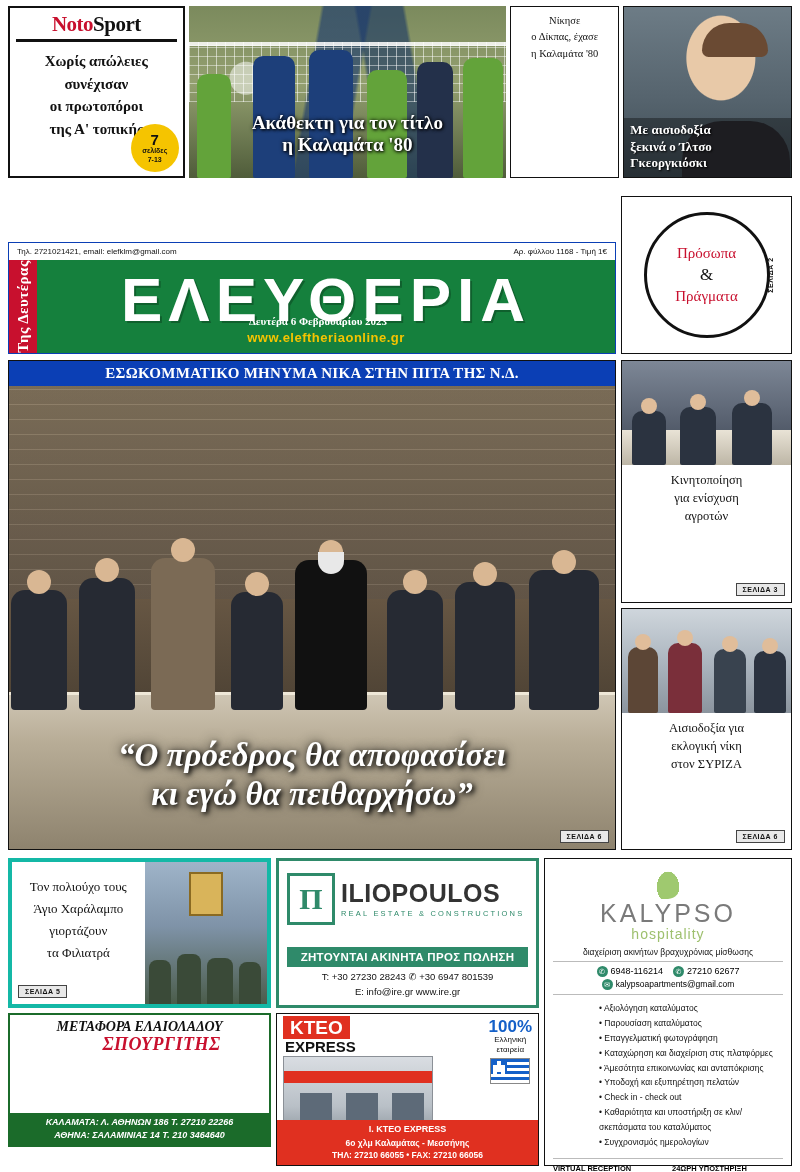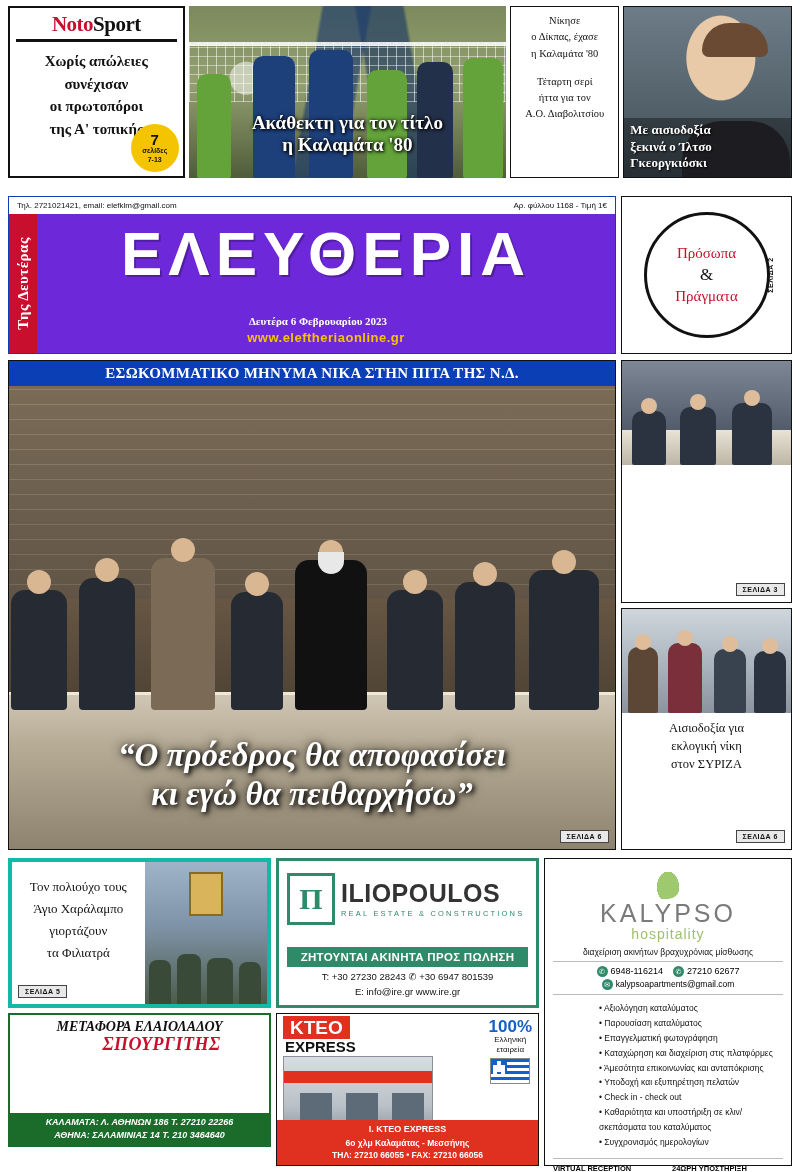--- a/index.html
+++ b/index.html
@@ -170,22 +170,23 @@
   .masthead-row {
     position: absolute;
     left: 8px; top: 196px;
     width: 784px; height: 158px;
     display: flex;
     gap: 5px;
   }
   .masthead {
     width: 608px;
     position: relative;
-    background: #6d28d9;
+    background: #15803d;
     border: 1px solid #0b3fb5;
+    margin-top: 46px;
   }
   .mh-topbar {
     height: 17px;
     background: #fff;
     color: #111;
     font-size: 8px;
     display: flex;
     align-items: center;
     justify-content: space-between;
     padding: 0 8px;
@@ -798,25 +799,20 @@
         <div>Ακάθεκτη για τον τίτλο</div>
         <div>η Καλαμάτα '80</div>
       </div>
     </div>
 
     <div class="sp-col3">
       <div class="grp">
         <div>Νίκησε</div>
         <div>ο Δίκπας, έχασε</div>
         <div>η Καλαμάτα '80</div>
-      </div>
-      <div class="grp">
-        <div>Τέταρτη σερί</div>
-        <div>ήττα για τον</div>
-        <div>Α.Ο. Διαβολιτσίου</div>
       </div>
     </div>
 
     <div class="sp-col4">
       <div class="sp4-photo"></div>
       <div class="sp4-hair"></div>
       <div class="sp4-body"></div>
       <div class="sp4-cap">
         <div>Με αισιοδοξία</div>
         <div>ξεκινά ο Ίλτσο</div>
@@ -895,20 +891,25 @@
           <div class="seatrow"></div>
           <div class="pfig" style="left:10px;width:34px;height:54px;">
               <span class="h"></span>
             </div>
           <div class="pfig" style="left:58px;width:36px;height:58px;">
               <span class="h"></span>
             </div>
           <div class="pfig" style="left:110px;width:40px;height:62px;">
               <span class="h"></span>
             </div>
+        </div>
+        <div class="rc-cap">
+          <div>Κινητοποίηση</div>
+          <div>για ενίσχυση</div>
+          <div>αγροτών</div>
         </div>
         <div class="page-tag">ΣΕΛΙΔΑ 3</div>
       </div>
 
       <div class="rc-item">
         <div class="rc-photo b">
           <div class="pfig" style="left:6px;width:30px;height:66px;background:#5c4636;">
               <span class="h"></span>
             </div>
           <div class="pfig" style="left:46px;width:34px;height:70px;background:#7a2f3a;">

